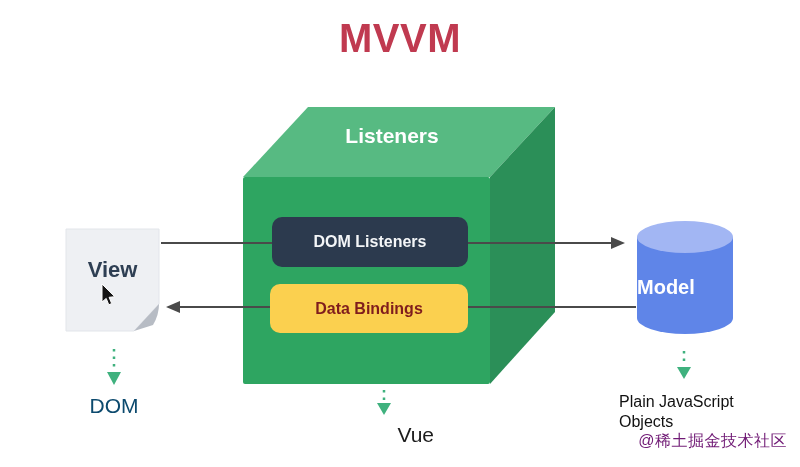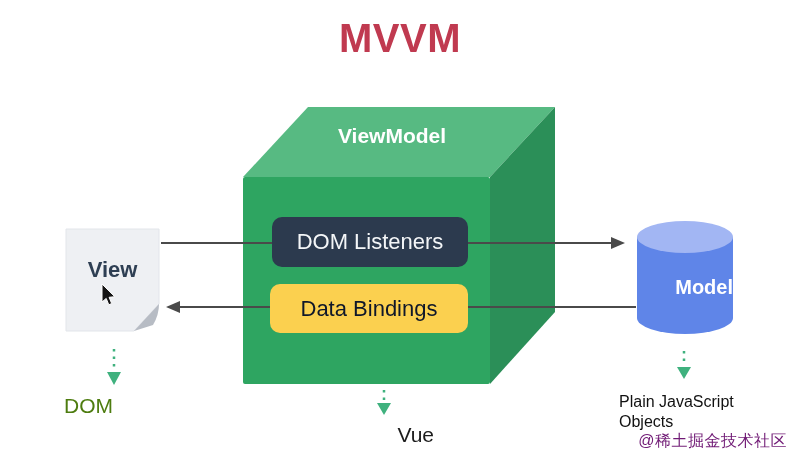--- a/index.html
+++ b/index.html
@@ -34,60 +34,60 @@
     color: #ffffff;
     font-weight: 700;
     font-size: 21px;
   }
   .box {
     position: absolute;
     display: flex;
     align-items: center;
     justify-content: center;
     border-radius: 10px;
-    font-weight: 400;
-    font-size: 22px;
+    font-weight: 700;
+    font-size: 16px;
   }
   .box-dom {
     left: 272px; top: 217px;
     width: 196px; height: 50px;
     background: #2c3a4e;
     color: #f4f6f8;
   }
   .box-data {
     left: 270px; top: 284px;
     width: 198px; height: 49px;
     background: #fbd04f;
-    color: #0f172a;
+    color: #7f1d1d;
   }
   .label-view {
     position: absolute;
     left: 66px; top: 257px;
     width: 93px;
     text-align: center;
     color: #2e3f53;
     font-weight: 700;
     font-size: 22px;
   }
   .label-model {
     position: absolute;
     left: 637px; top: 276px;
     width: 96px;
-    text-align: right;
+    text-align: left;
     color: #ffffff;
     font-weight: 700;
     font-size: 20px;
   }
   .label-dom {
     position: absolute;
     left: 64px; top: 394px;
     width: 100px;
-    text-align: left;
+    text-align: center;
     font-size: 21px;
-    color: #4d7c0f;
+    color: #0c4a6e;
   }
   .label-vue {
     position: absolute;
     left: 334px; top: 423px;
     width: 100px;
     text-align: right;
     font-size: 21px;
     color: #1c1c1c;
   }
   .label-pjo {
@@ -150,21 +150,21 @@
       <polygon points="377,403 391,403 384,415" fill="#3fb17e"></polygon>
     </g>
     <g>
       <line x1="684" y1="351" x2="684" y2="366" stroke-width="2.5" stroke-dasharray="2.5 5" stroke="#3fb17e"></line>
       <polygon points="677,367 691,367 684,379" fill="#3fb17e"></polygon>
     </g>
   </svg>
 
   <div class="title">MVVM</div>
 
-  <div class="label-viewmodel">ViewModel</div>
+  <div class="label-viewmodel">Listeners</div>
 
   <div class="box box-dom">
     <span>DOM Listeners</span>
   </div>
   <div class="box box-data">
     <span>Data Bindings</span>
   </div>
 
   <div class="label-view">View</div>
   <div class="label-model">Model</div>

